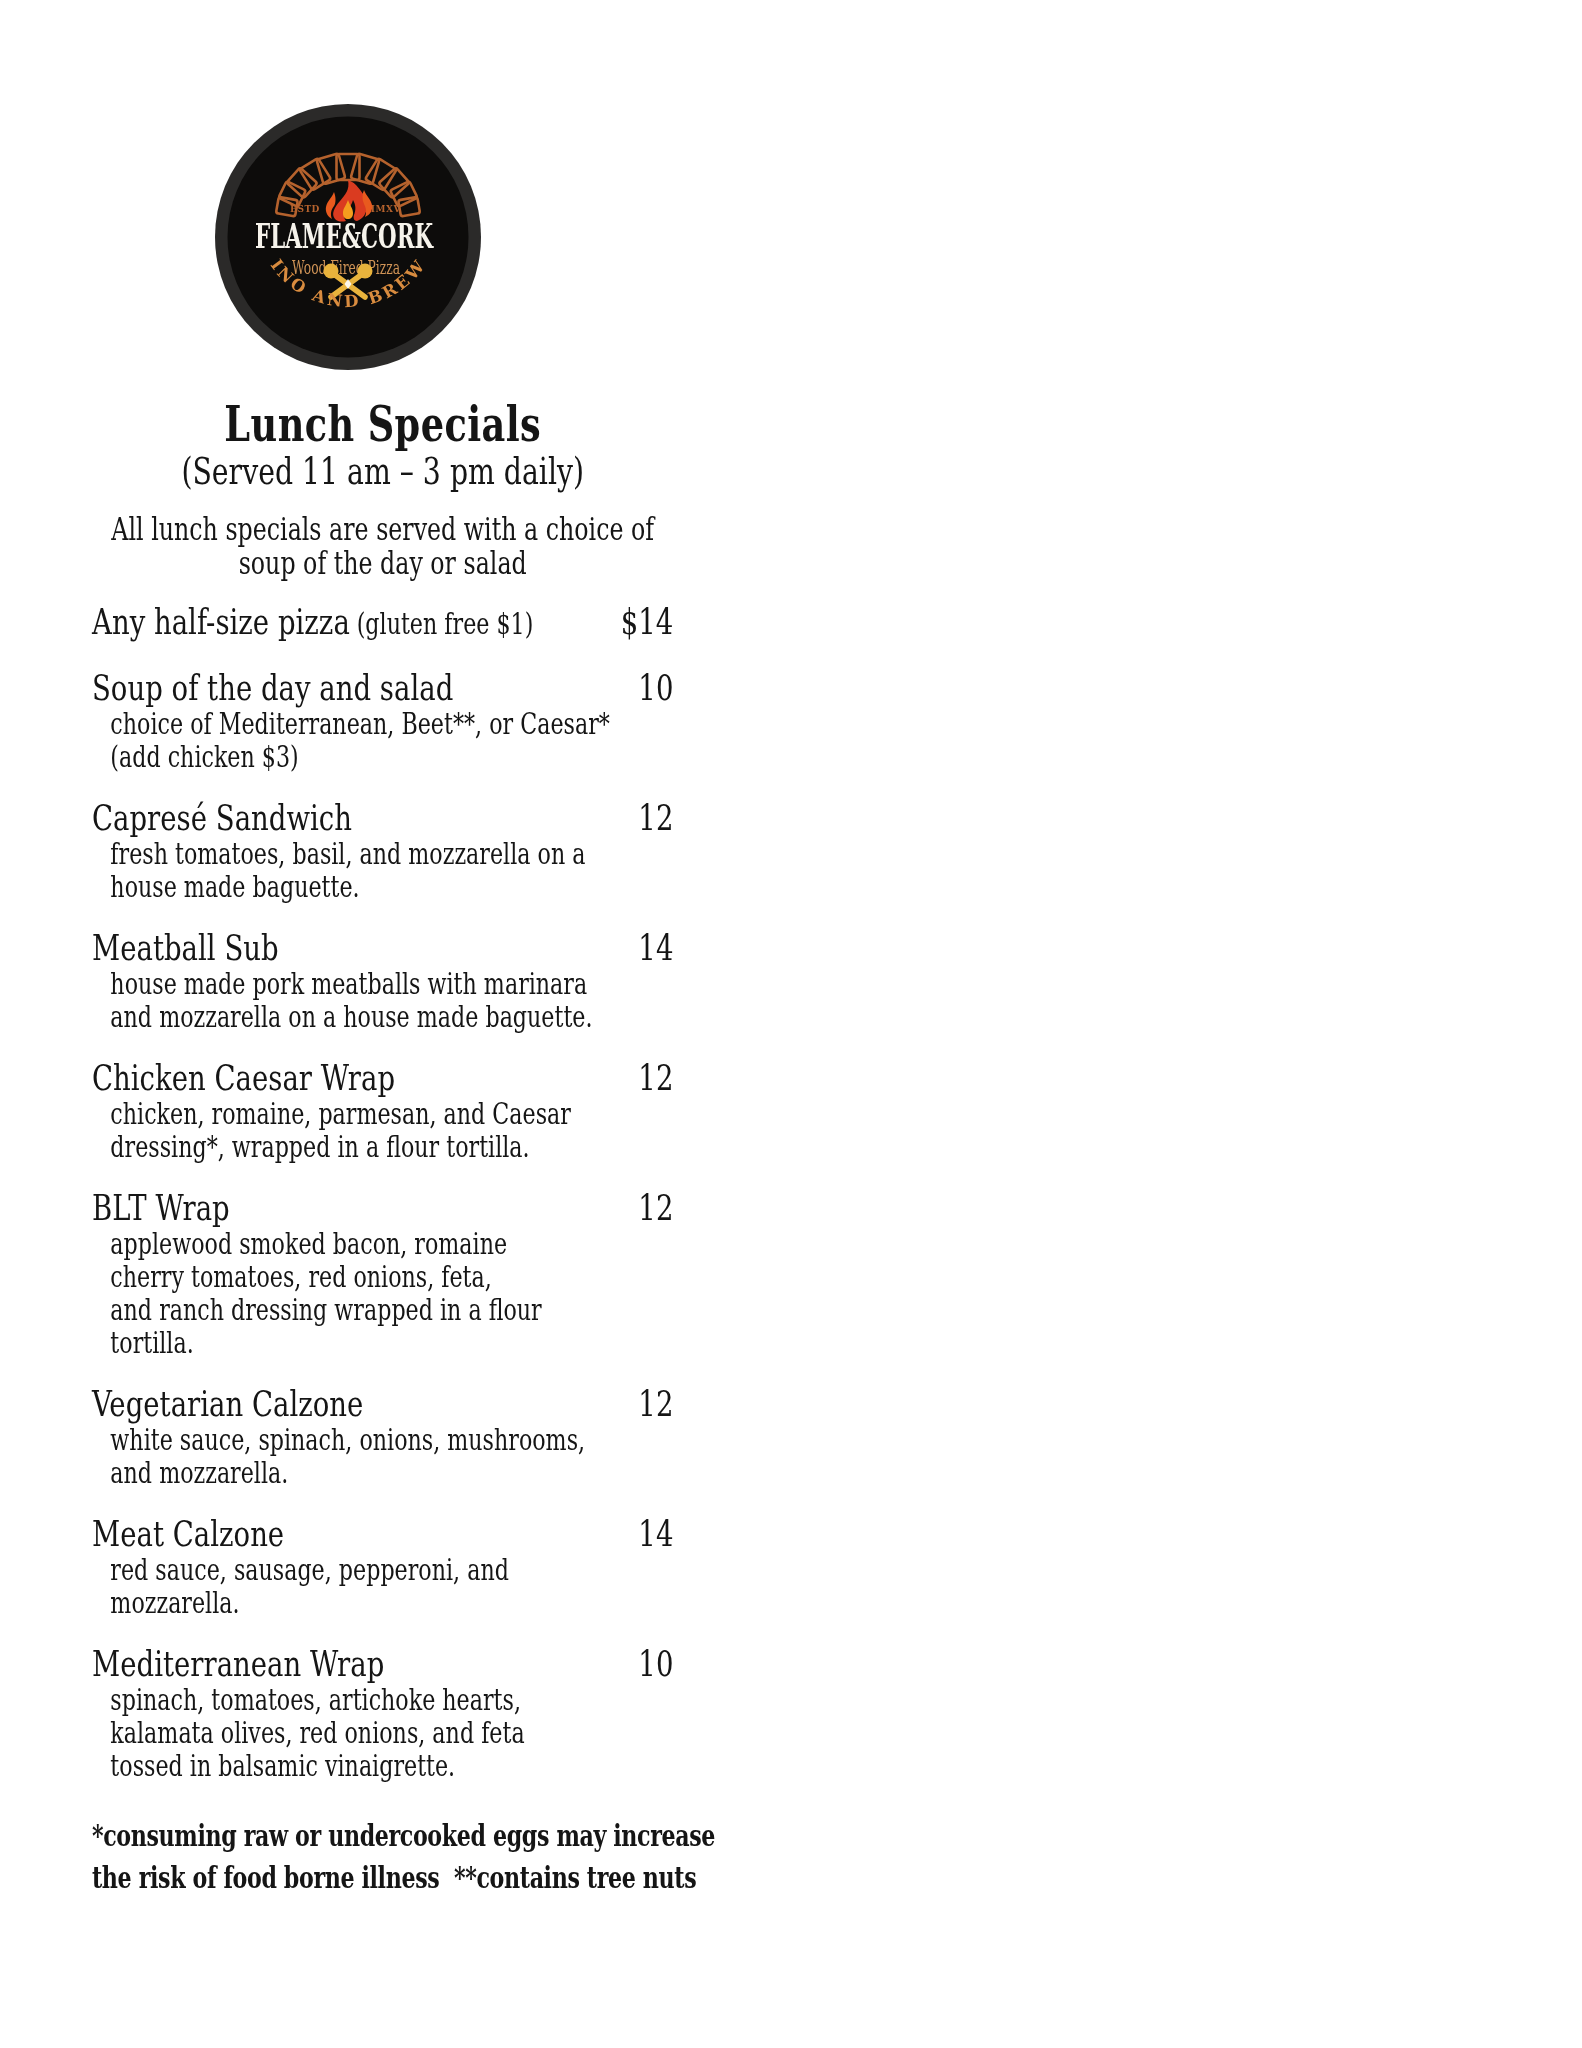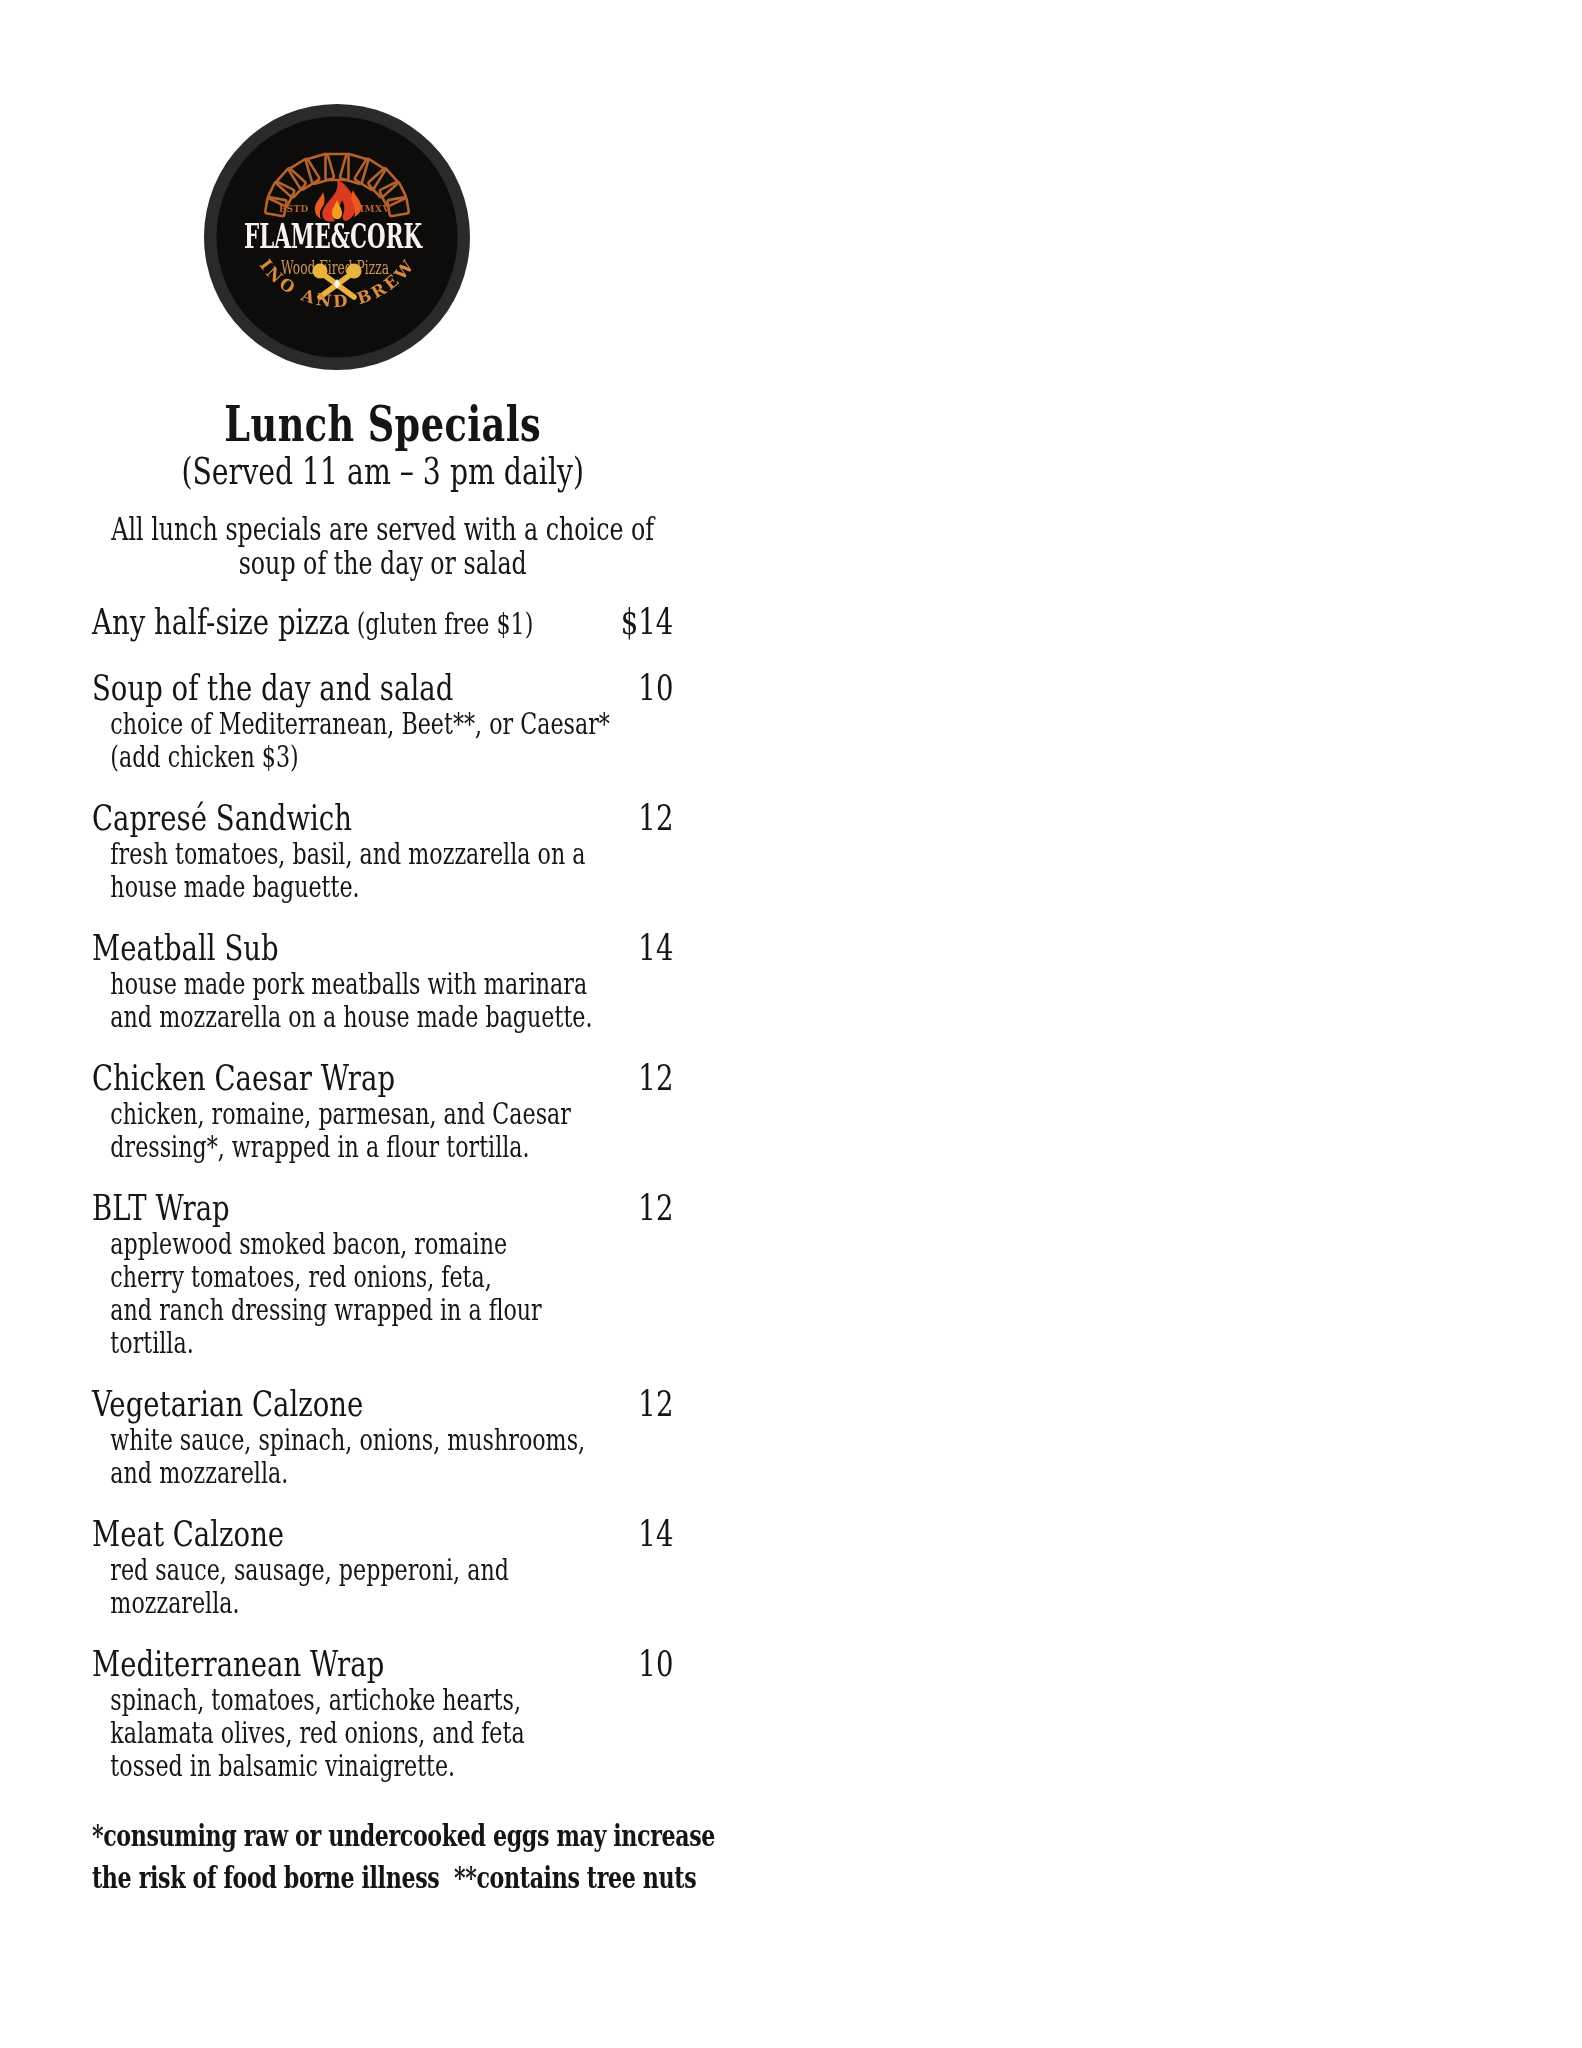--- a/index.html
+++ b/index.html
@@ -3,21 +3,21 @@
 <meta charset="utf-8">
 <style>
   html,body{margin:0;padding:0;}
   body{
     width:1582px;height:2048px;position:relative;overflow:hidden;
     background:var(--page-bg,#ffffff);
     color:var(--ink,#151515);
     font-family:"DejaVu Serif", "Liberation Serif", serif;
   }
   
-  .logo-wrap{position:absolute;left:202px;top:100px;width:270px;height:274px;}
+  .logo-wrap{position:absolute;left:213px;top:100px;width:270px;height:274px;}
   .logo-wrap svg{display:block;width:100%;height:100%;}
   #brick-arch rect{fill:none;stroke:var(--brick,#b5622d);stroke-width:2.6;}
   .est-text{font-family:"DejaVu Serif",serif;font-weight:bold;font-size:9px;letter-spacing:.5px;fill:var(--brick,#b5622d);}
   .wordmark{font-family:"DejaVu Serif",serif;font-weight:bold;font-size:34px;fill:var(--wordmark,#f6f3eb);}
   .logo-sub{font-family:"DejaVu Serif",serif;font-size:18px;fill:var(--subtitle,#cf9356);}
   .tagline{font-family:"DejaVu Serif",serif;font-weight:bold;font-size:16.5px;letter-spacing:3px;fill:var(--tagline,#d98c3f);}
   
   .col{
     position:absolute;left:92px;top:398px;width:760px;
     transform:scaleX(.765);transform-origin:0 0;

